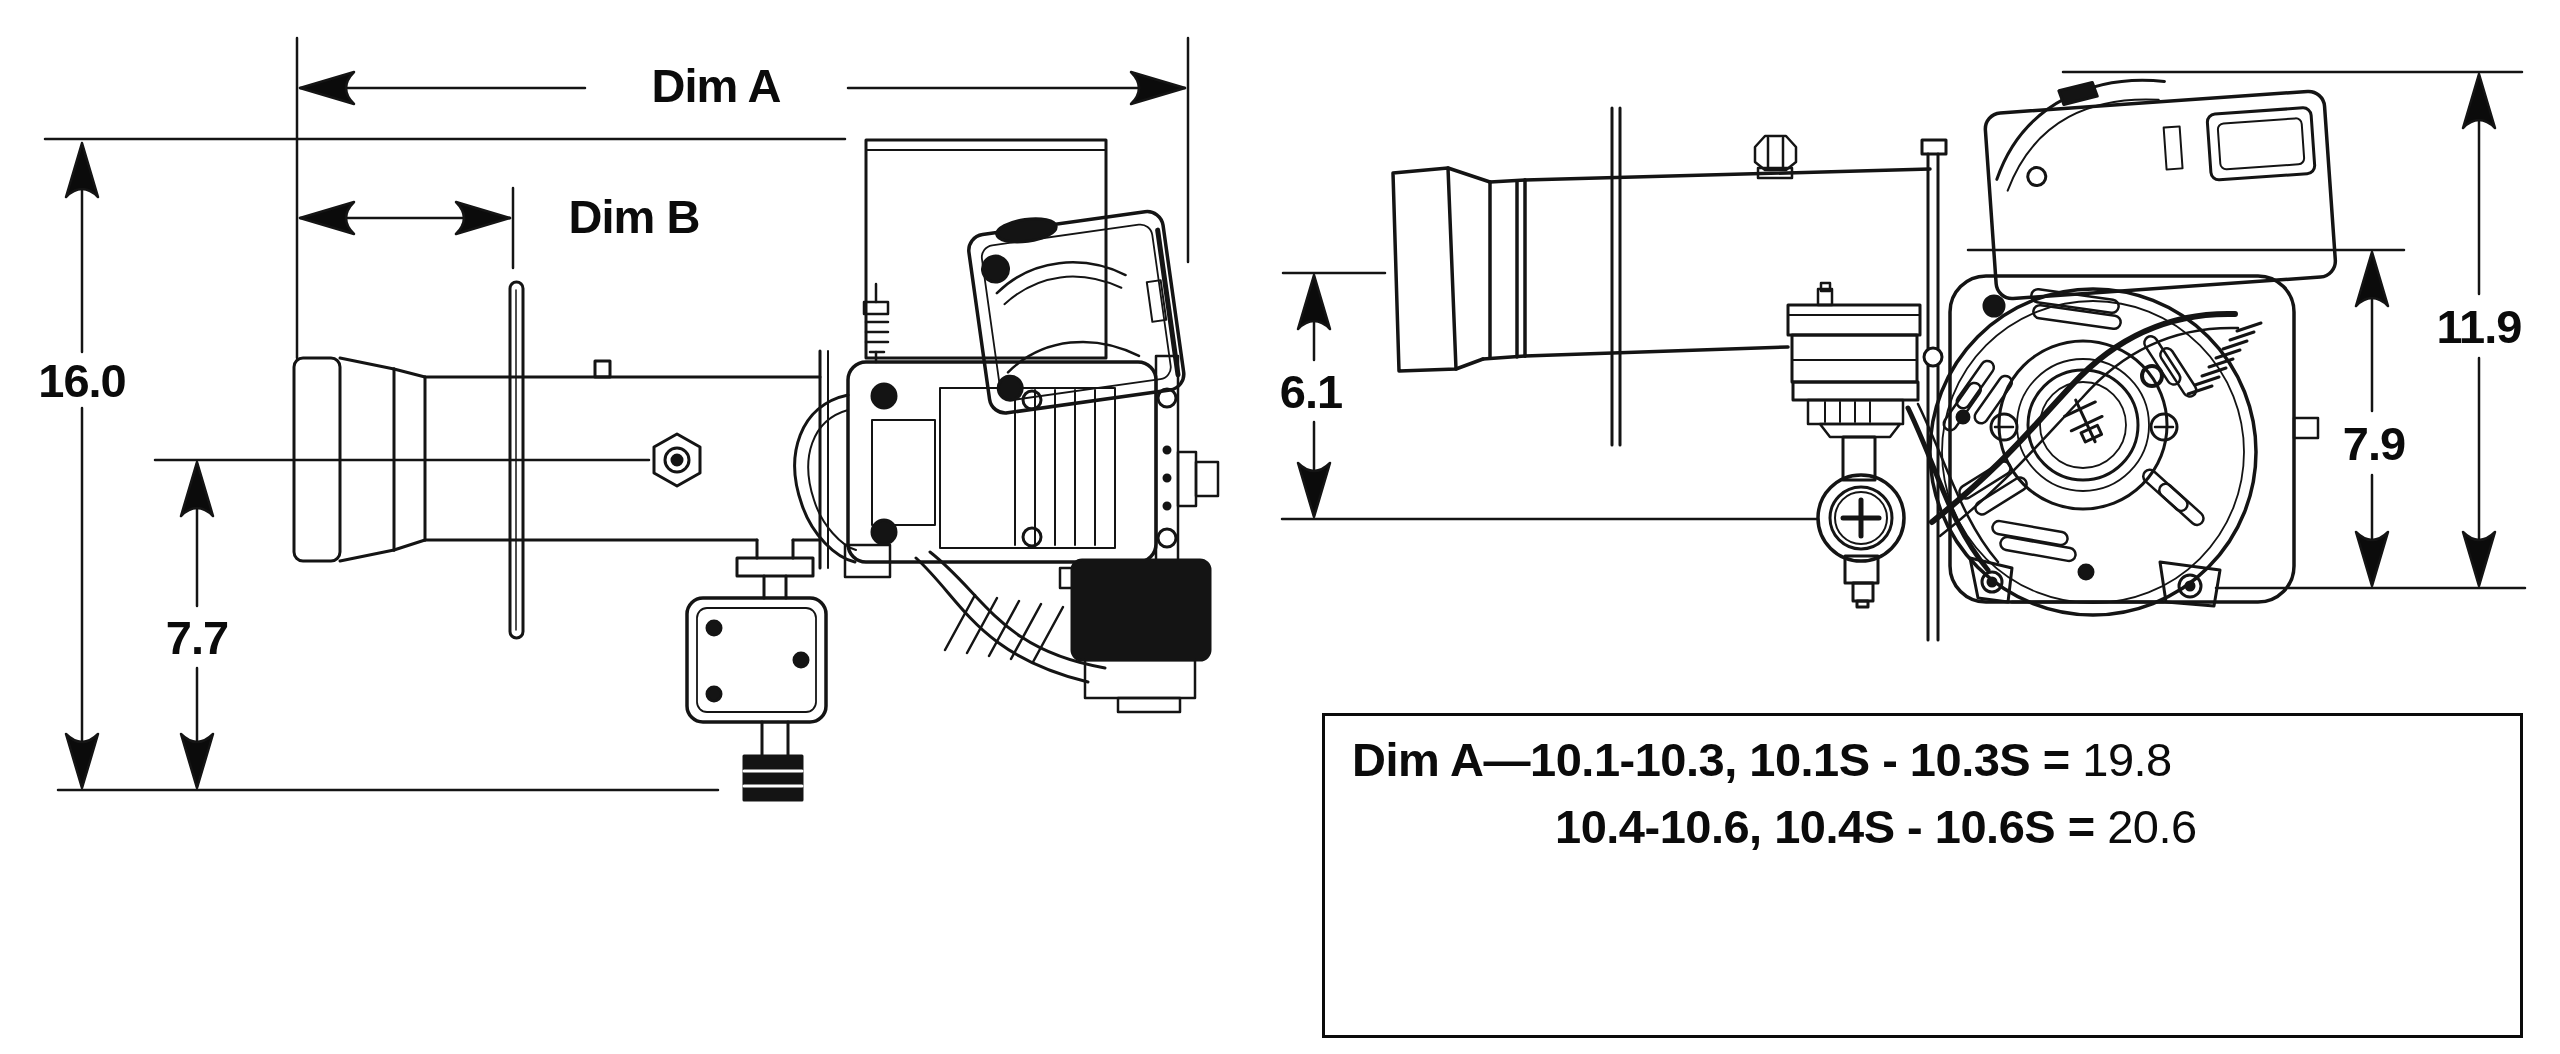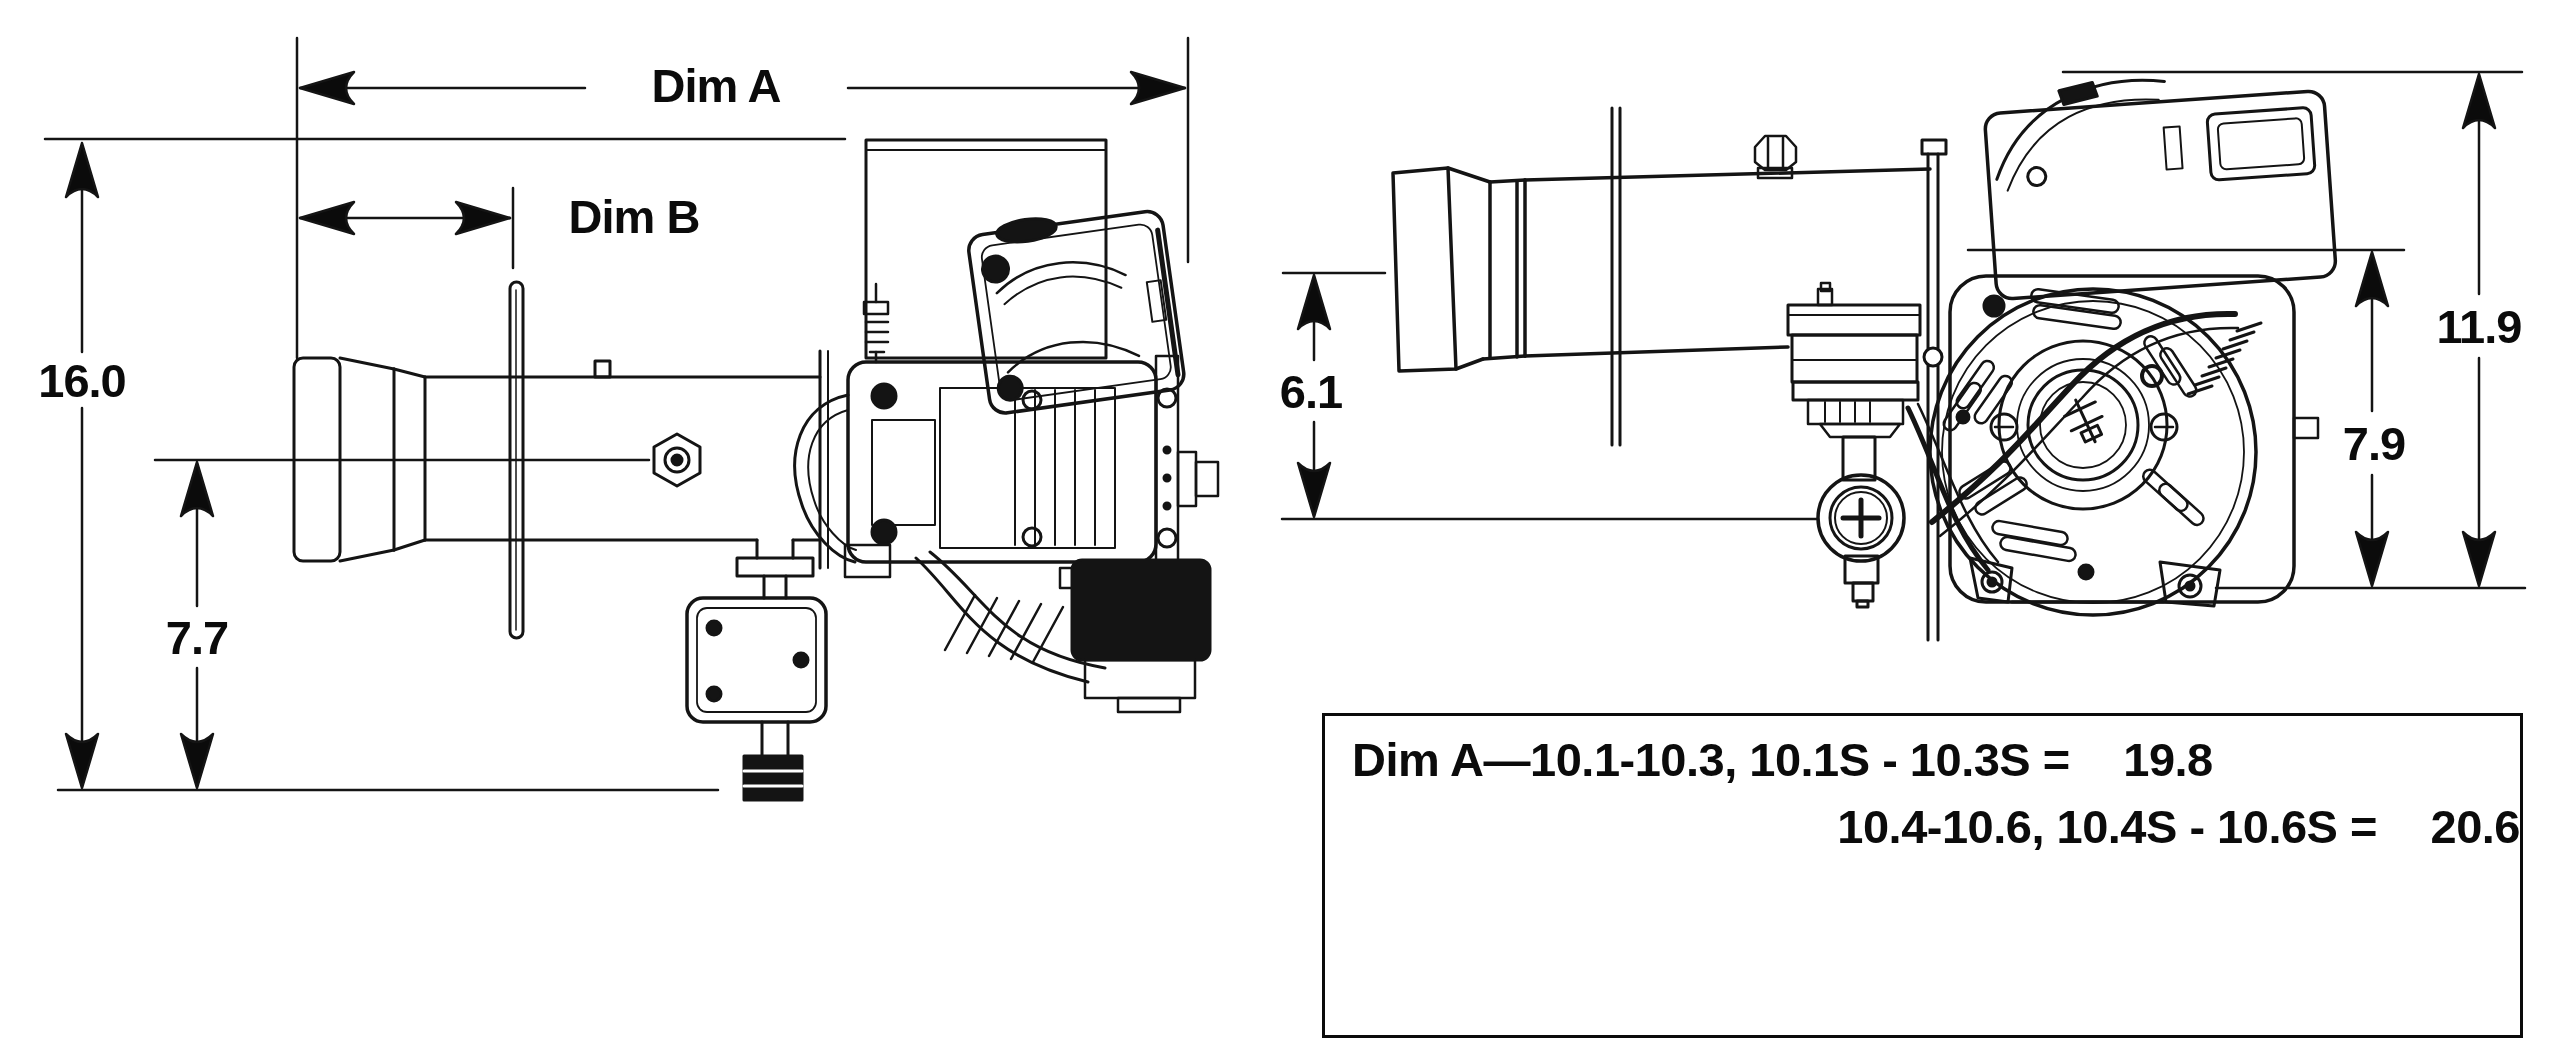--- a/index.html
+++ b/index.html
@@ -11,24 +11,24 @@
   
   #spec-box{
     position:absolute;left:1322px;top:713px;width:1195px;height:309px;
     border:3px solid #0b0b0b;background:#fff;box-sizing:content-box;
     padding-top:10px;
   }
   .spec-line{
     height:67px;line-height:67px;font-size:47px;color:#0b0b0b;
     padding-left:27px;white-space:nowrap;letter-spacing:-0.5px;
   }
-  .spec-line.indent{padding-left:230px;text-align:right;}
+  .spec-line.indent{padding-left:230px;}
   .spec-line .lbl{font-weight:bold;margin-top:22px;}
   .spec-line .body{font-weight:bold;}
-  .spec-line .val{font-weight:bold;margin-left:41px;}
+  .spec-line .val{font-weight:normal;}
 </style>
 </head>
 <body>
 
 <div id="stage">
 <svg width="2560" height="1054" viewBox="0 0 2560 1054">
   <defs>
     <path id="arr" d="M0,0 L-16,54 Q0,38 16,54 Z" fill="#0b0b0b"></path>
   </defs>
 

